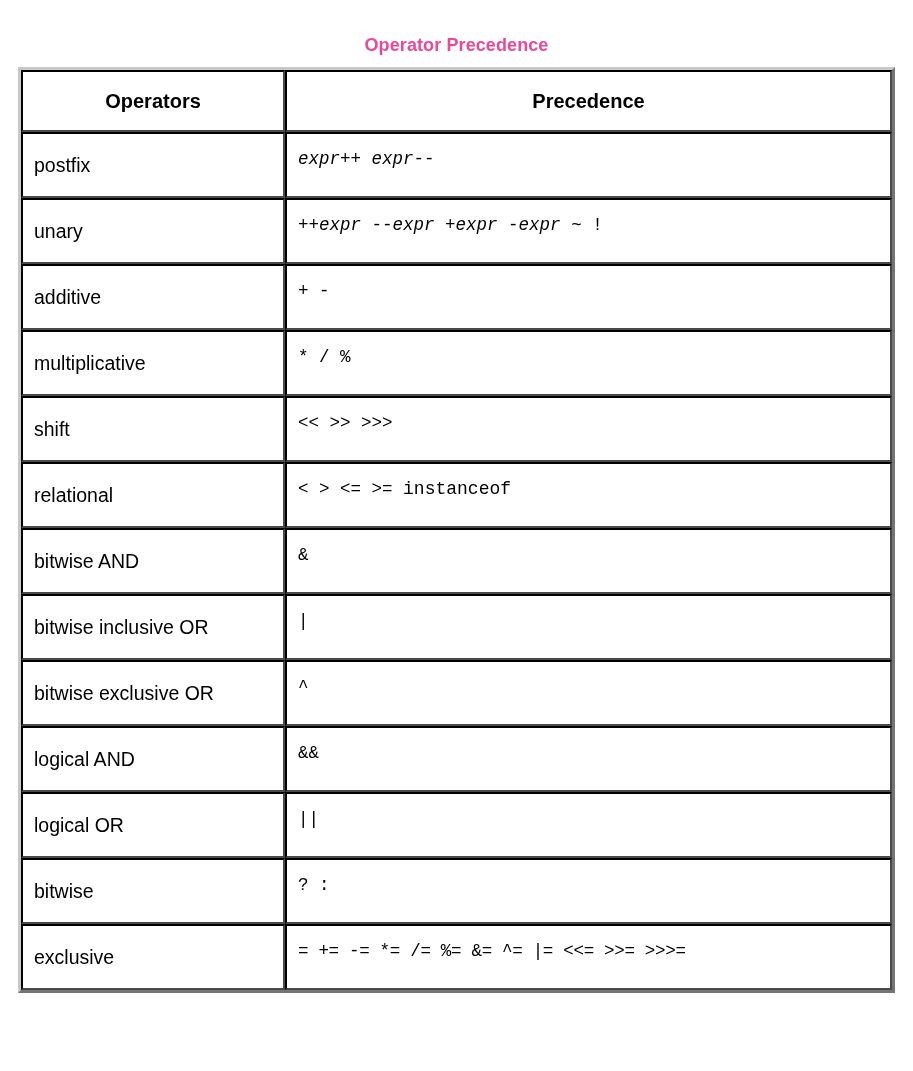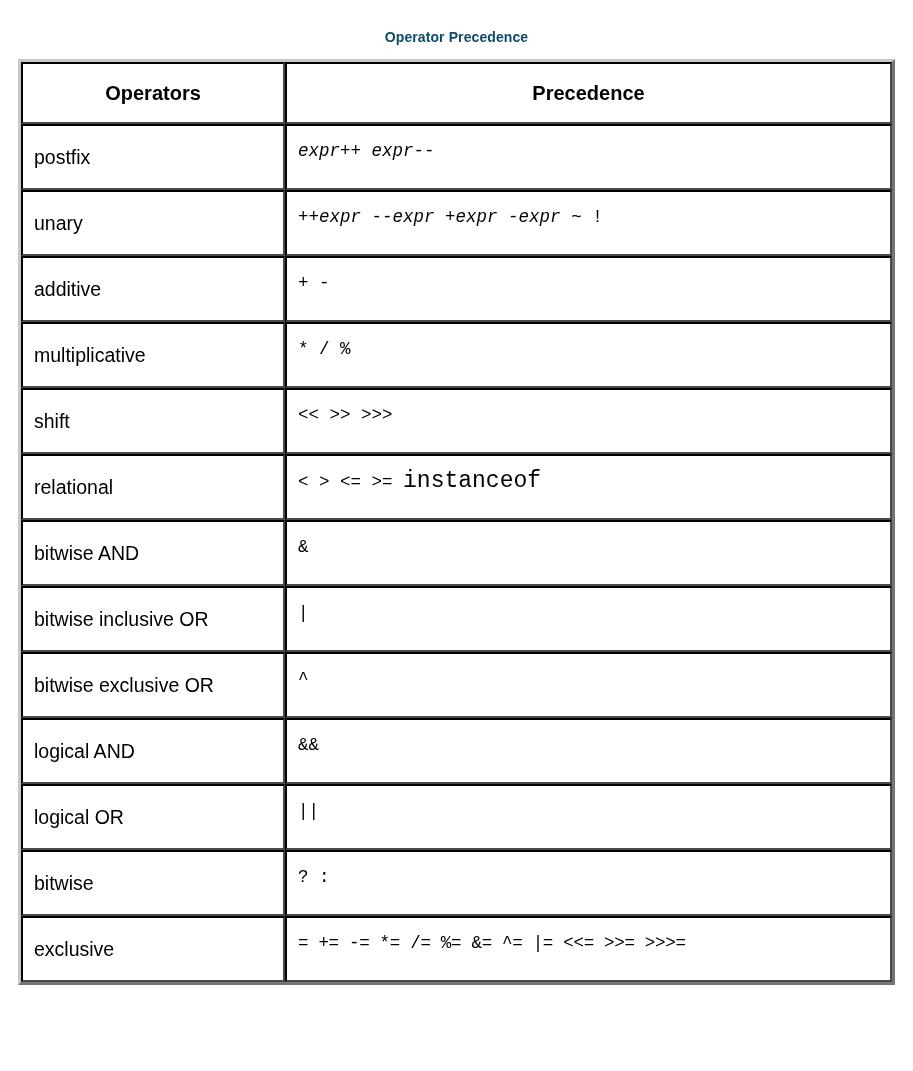--- a/index.html
+++ b/index.html
@@ -20,24 +20,24 @@
     position: relative;
     width: 913px;
     height: 1071px;
     box-sizing: border-box;
   }
 
   .page-title {
     text-align: center;
     font-family: "Liberation Sans", sans-serif;
     font-weight: bold;
-    font-size: 14px;
+    font-size: 18px;
     line-height: 22px;
-    color: #0c4a6e;
-    padding-top: 26px;
+    color: #ec4899;
+    padding-top: 34px;
     padding-bottom: 0;
     margin: 0;
     letter-spacing: 0.1px;
   }
 
   .table-wrap {
     margin: 11px 18px 0 18px;
   }
 
   table.precedence-table {
@@ -98,21 +98,21 @@
     font-family: "Liberation Mono", "DejaVu Sans Mono", monospace;
     font-style: normal;
   }
   .mono-i {
     font-family: "Liberation Mono", "DejaVu Sans Mono", monospace;
     font-style: italic;
   }
   .kw {
     font-family: "Liberation Mono", "DejaVu Sans Mono", monospace;
     font-style: normal;
-    font-size: 23px;
+    font-size: 18px;
   }
   .ops-cell.tight { letter-spacing: -0.3px; }
 </style>
 </head>
 <body>
 
 <div id="page">
 
   <h1 class="page-title">Operator Precedence</h1>
 

